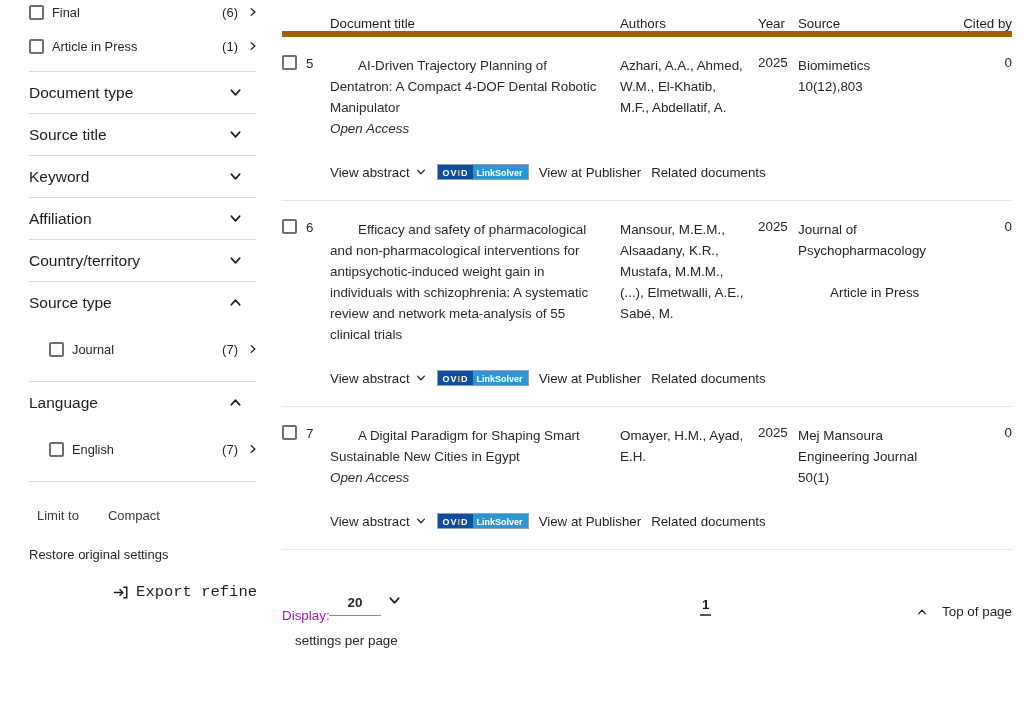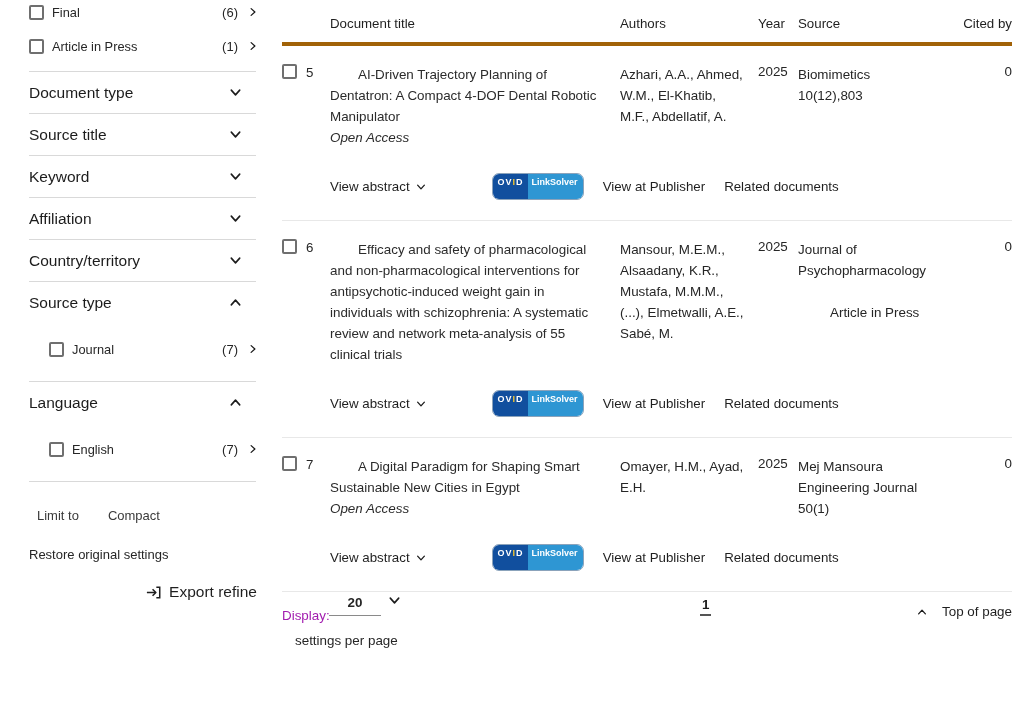--- a/index.html
+++ b/index.html
@@ -15,56 +15,56 @@
   .facet-item .fcount { margin-left:auto; font-size:13px; color:#262626; }
   .facet-item .chev-right { margin-left:9px; }
   .cb { width:15px; height:15px; border:2px solid #6f6f6f; border-radius:2px; background:#fff; flex:0 0 15px; }
   .side-hr { border:0; border-top:1px solid #d9d9d9; width:227px; }
   .facet-header { display:flex; justify-content:space-between; align-items:center; width:214px; height:41px; cursor:pointer; }
   .facet-header .hlabel { font-size:15.5px; color:#1c1c1c; }
   .sub-item { margin-top:17px; margin-bottom:23px;padding-left:20px; }
   .limit-row { display:flex; gap:29px; margin-top:26px; padding-left:8px; }
   .limit-row span { font-size:13px; color:#3a3a3a; cursor:pointer; }
   .restore-link { display:block; margin-top:24px; font-size:13px; color:#262626; cursor:pointer; }
-  .export-row { display:flex; justify-content:flex-end; align-items:center; width:228px; margin-top:21px; gap:7px; cursor:pointer; }
+  .export-row { display:flex; justify-content:flex-end; align-items:center; width:228px; margin-top:21px; gap:7px; cursor:pointer;font-family:Liberation Mono, monospace; }
   .export-row .elabel { font-size:15.5px; color:#1f1f1f; }
 
   
   .chev { width:15px; height:15px; }
   .chev path { fill:none; stroke:#1c1c1c; stroke-width:1.7; stroke-linecap:round; stroke-linejoin:round; }
   .chev.small { width:12px; height:12px; }
   .chev.up { transform:rotate(180deg); }
   .chev.right { transform:rotate(-90deg); }
 
   
   .main { position:absolute; left:282px; top:0; width:730px; }
   .tgrid { display:grid; grid-template-columns:24px 24px 290px 138px 40px 140px 1fr; }
-  .thead { padding-top:16px; padding-bottom:11px; border-bottom:4px solid #a16207; }
+  .thead { padding-top:16px; border-bottom:6px solid #a16207; }
   .thead .th { font-size:13.3px; color:#1f1f1f; }
   .th-title { grid-column:3; }
   .th-authors { grid-column:4; }
   .th-year { grid-column:5; }
   .th-source { grid-column:6; }
   .th-cited { grid-column:7; text-align:right; }
 
   .result-row { padding-top:18px; padding-bottom:20px; border-bottom:1px solid #e8e8e8; }
   .cell-num { font-size:13.3px; color:#262626; padding-top:1px; }
   .cell-title { padding-right:16px; font-size:13.4px; line-height:21px; }
   .doc-title { color:#2b2b2b; cursor:pointer; text-decoration:none;margin-left:28px; }
   .open-access { font-style:italic; color:#2b2b2b; }
   .cell-authors { padding-right:10px; font-size:13.4px; line-height:21px; color:#262626; }
   .cell-year { font-size:13.4px; color:#262626; }
   .cell-source { padding-right:12px; font-size:13.4px; line-height:21px; color:#262626; }
   .source-note { margin-top:21px; margin-left:32px; }
   .cell-cited { font-size:13.4px; color:#262626; text-align:right; }
-  .links-row { grid-column:3 / 8; display:flex; align-items:center; gap:19px; margin-top:25px; }
+  .links-row { grid-column:3 / 8; display:flex; align-items:center; gap:10px; margin-top:25px; }
   .link { font-size:13.3px; color:#1f1f1f; cursor:pointer; display:flex; align-items:center; gap:5px; }
 
   
-  .ovid-badge { display:flex; align-items:stretch; height:27px; border:1px solid #8ba3bb; border-radius:7px; overflow:hidden; cursor:pointer; font-size:9px; font-weight:bold; line-height:14px;margin-left:46px; }
+  .ovid-badge { display:flex; align-items:stretch; height:16px; border:1px solid #8ba3bb; border-radius:0; overflow:hidden; cursor:pointer; font-size:9px; font-weight:bold; line-height:14px; }
   .ovid-left { background:#114f9e; color:#fff; padding:1px 4px 0 5px; letter-spacing:1px; }
   .ovid-left .yellow-i { color:#f0c330; }
   .ovid-right { background:#2e96d3; color:#fff; padding:1px 5px 0 4px; }
 
   
   .bottom { position:absolute; left:282px; top:590px; width:730px; height:64px; font-size:13.4px; }
   .display-label { position:absolute; left:0; top:18px; color:#a21caf; }
   .page-size { position:absolute; left:47px; top:5px; width:52px; text-align:center; padding-bottom:5px; border-bottom:1px solid #8a8a8a; cursor:pointer; color:#262626;font-weight:bold; }
   .page-size-chev { position:absolute; left:105px; top:3px; cursor:pointer; }
   .rpp { position:absolute; left:13px; top:43px; color:#262626; }

